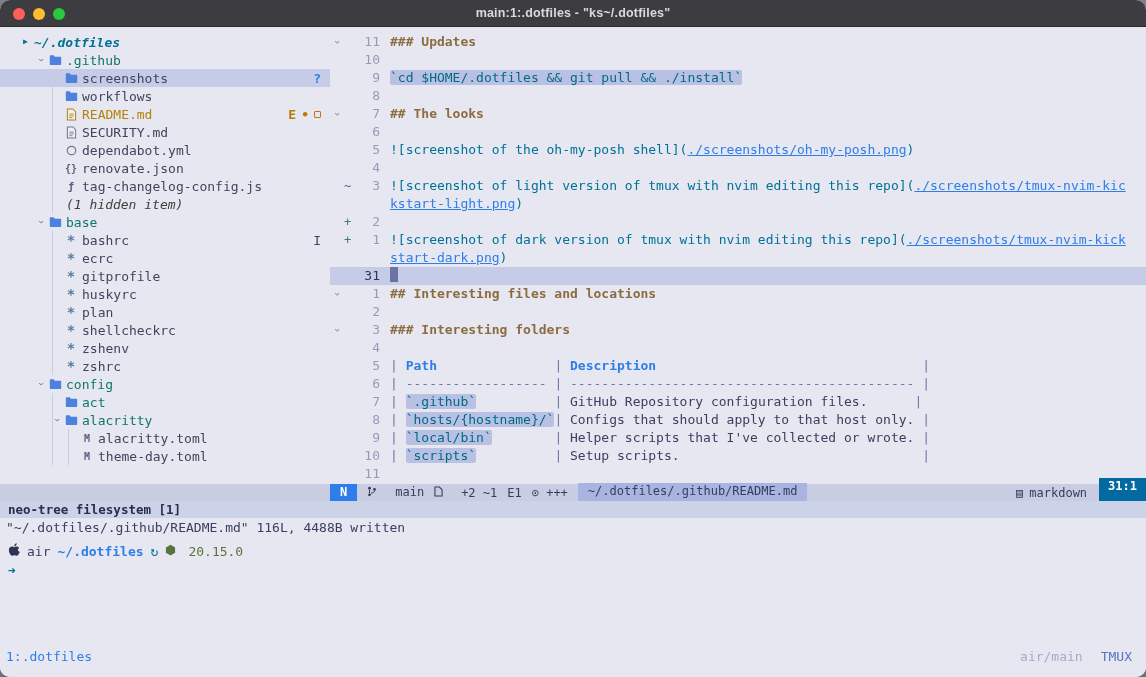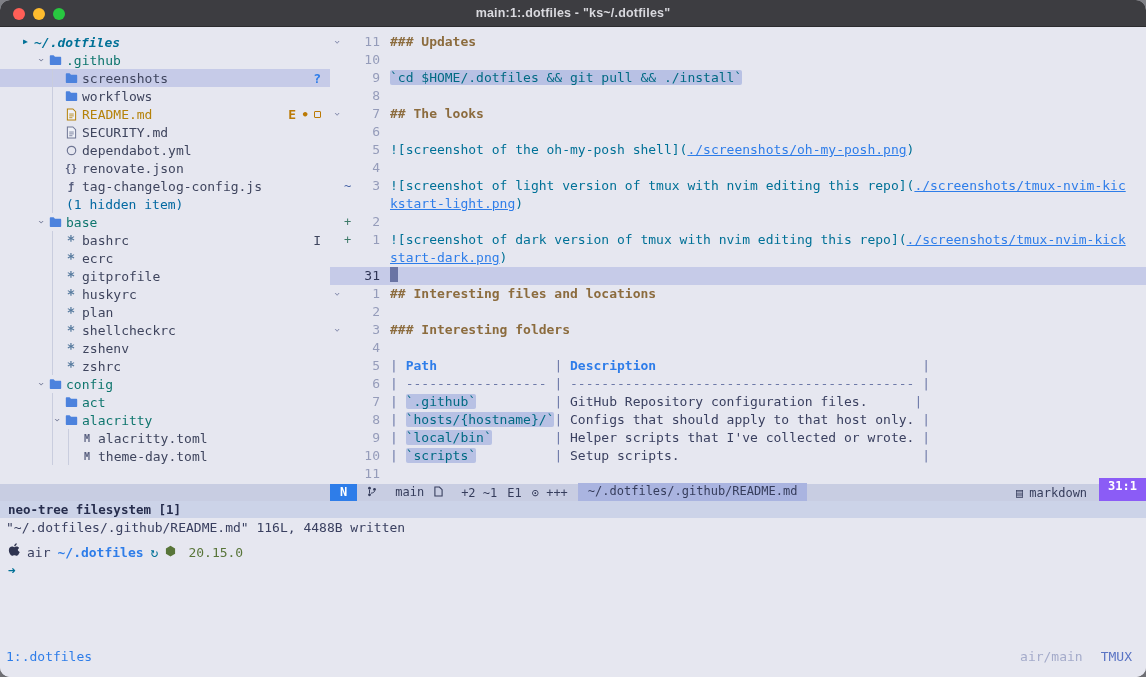--- a/index.html
+++ b/index.html
@@ -30,21 +30,21 @@
   .ticon{width:16px;flex:none;display:inline-flex;align-items:center;justify-content:center;
          color:#6f7694;font-size:10px;font-weight:bold}
   .ticon.i-star{color:#567a9e;font-size:14px;font-weight:bold}
   .ticon.i-text{color:#565d7d}
   .ticon.i-readme{color:#b5820a}
   .tlabel{margin-left:3px}
   .lbl-root{color:#007197;font-weight:bold;font-style:italic}
   .lbl-folder{color:#0f766e;font-weight:400}
   .lbl-file{color:#3f455e}
   .lbl-readme{color:#b5820a}
-  .lbl-hidden{color:#0369a1;}
+  .lbl-hidden{color:#404040;font-style:italic}
   .badges{margin-left:auto;display:flex;align-items:center;gap:5px;padding-right:9px}
   .b-info{color:#2e7de9;font-weight:bold}
   .b-warn{color:#bb7a05;font-weight:bold}
   .b-dark{color:#3f455e}
   .b-square{width:7px;height:7px;border:1.5px solid #bb7a05;border-radius:1px;display:inline-block}
   
   .erow{display:flex;height:18px;line-height:18px;font-size:13px;white-space:pre;color:#3a4060;width:100%}
   .erow.cl{background:#c6cbe8}
   .g-fold{width:14px;flex:none;text-align:center;color:#7d85a8;font-size:11px}
   .g-sign{width:10px;flex:none;color:#3d7a68;font-size:12px}
@@ -62,28 +62,28 @@
   .s-txt{color:#3a4060}
   .cursor{display:inline-block;width:8px;height:15px;background:#6a74a4;vertical-align:-2px}
   
   .statusline{position:absolute;left:0;top:457px;width:100%;height:17px;background:#c8cde2;
               display:flex;align-items:center;padding-left:330px;font-size:12px;color:#363d5c;white-space:pre}
   .mode{background:#2e7de9;color:#fff;font-weight:bold;padding:0 10px;height:17px;line-height:17px;flex:none}
   .slseg{display:flex;gap:18px;margin-left:10px;flex:none}
   .fileseg{background:#aab4e0;height:20px;line-height:17px;padding:0 10px;margin-left:10px;flex:none}
   .slspacer{flex:1}
   .ft{display:flex;align-items:center;gap:6px;flex:none}
-  .pos{background:#8b5cf6;color:#fff;font-weight:bold;padding:0 9px;height:30px;line-height:17px;margin-left:12px;flex:none}
+  .pos{background:#0369a1;color:#fff;font-weight:bold;padding:0 9px;height:30px;line-height:17px;margin-left:12px;flex:none}
   .neotreebar{position:absolute;left:0;top:474px;width:100%;height:17px;background:#ccd3e8;
               color:#262d4d;font-size:12.5px;line-height:17px;padding-left:8px;font-weight:600}
   .cmdline{position:absolute;left:0;top:491px;width:100%;height:19px;font-size:13px;line-height:19px;
            color:#3a4060;padding-left:6px;background:#e6e7f0}
   
   .terminal{position:absolute;top:537px;left:0;right:0;bottom:0;background:#e6e7f0}
-  .prompt{display:flex;align-items:center;gap:7px;padding:6px 0 0 8px;font-size:13px;line-height:18px;color:#3a4060}
+  .prompt{display:flex;align-items:flex-start;gap:7px;padding:6px 0 0 8px;font-size:13px;line-height:18px;color:#3a4060}
   .ppath{color:#2e7de9;font-weight:bold}
   .pgit{color:#007197}
   .pnode{display:flex;align-items:center;gap:12px;color:#587539}
   .parrow{padding-left:8px;font-size:13px;line-height:18px;color:#007197;font-weight:bold}
   .tmuxbar{position:absolute;left:0;right:0;bottom:12px;height:18px;display:flex;align-items:center;
            font-size:13px;padding:0 14px 0 6px}
   .tmux-left{color:#2e7de9}
   .tmux-spacer{flex:1}
   .tmux-session{color:#a4abca}
   .tmux-label{color:#5a74c4;margin-left:18px}

